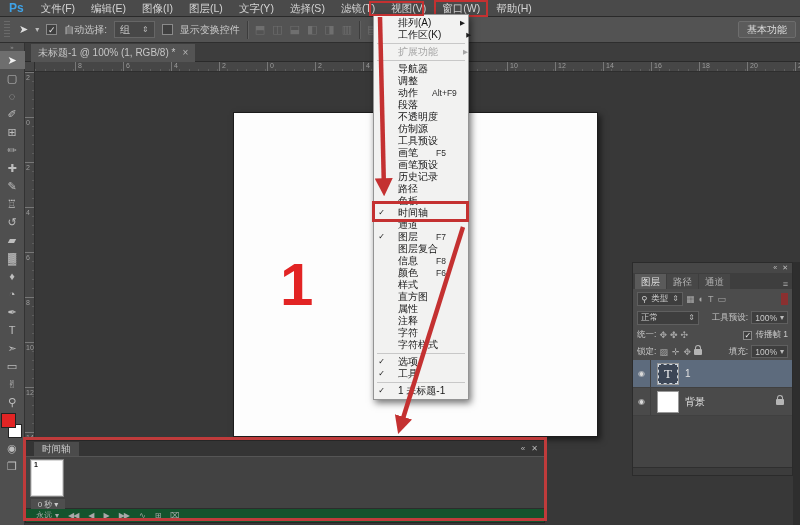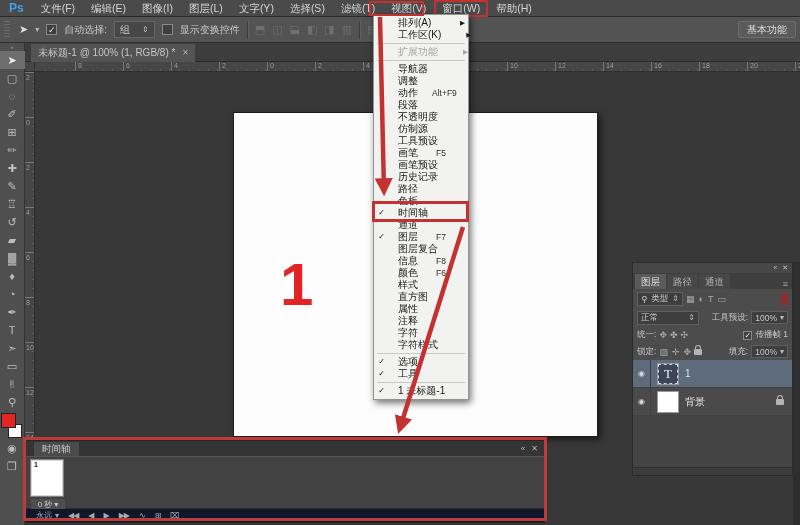--- a/index.html
+++ b/index.html
@@ -126,21 +126,21 @@
             border:1px solid #262626;font-size:9px;color:#c9c9c9;z-index:20;display:flex;flex-direction:column;}
   .tl-titlebar{height:15px;background:#343434;display:flex;align-items:flex-end;flex:none;}
   .tl-tab{height:14px;line-height:14px;margin-left:8px;padding:0 8px;background:#4b4b4b;font-size:9.5px;color:#ccc;}
   .tl-icons{margin-left:auto;display:flex;gap:6px;padding:0 6px;font-size:8px;color:#b8b8b8;align-self:center;}
   .tl-content{position:relative;flex:1;background:#424242;border-top:1px solid #555;padding-left:40px;}
   .tl-frame{position:absolute;left:5px;top:3px;width:32px;height:36px;background:#fff;
             border:1px solid #d8d8d8;outline:1px solid #808080;}
   .tl-frame-num{position:absolute;top:0;left:2px;font-size:7px;color:#111;font-weight:bold;}
   .tl-duration{position:absolute;left:5px;top:42px;width:34px;height:10px;background:#4e4e4e;
                font-size:8px;color:#ccc;display:flex;align-items:center;justify-content:center;gap:2px;}
-  .tl-controls{height:14px;background:#0f172a;border-top:1px solid #2c2c2c;display:flex;align-items:center;
+  .tl-controls{height:14px;background:#14532d;border-top:1px solid #2c2c2c;display:flex;align-items:center;
                gap:9px;padding:0 10px;font-size:8px;color:#a8a8a8;flex:none;}
   .tl-loop{display:flex;gap:3px;align-items:center;white-space:nowrap;}
   .tl-ctrl{letter-spacing:-1px;}
 
   
   .red-box-window{position:absolute;left:369px;top:1px;width:55px;height:15px;border:2px solid #c43131;z-index:60;pointer-events:none;}
   .red-box-menu-item{position:absolute;left:372px;top:201px;width:97px;height:21px;border:3px solid #c43131;z-index:60;pointer-events:none;}
   .red-rect-timeline{position:absolute;left:23px;top:437px;width:524px;height:84px;border:3px solid #bf3b3b;z-index:60;pointer-events:none;}
   svg.arrows{position:absolute;left:0;top:0;width:800px;height:525px;z-index:55;pointer-events:none;}
 </style>

